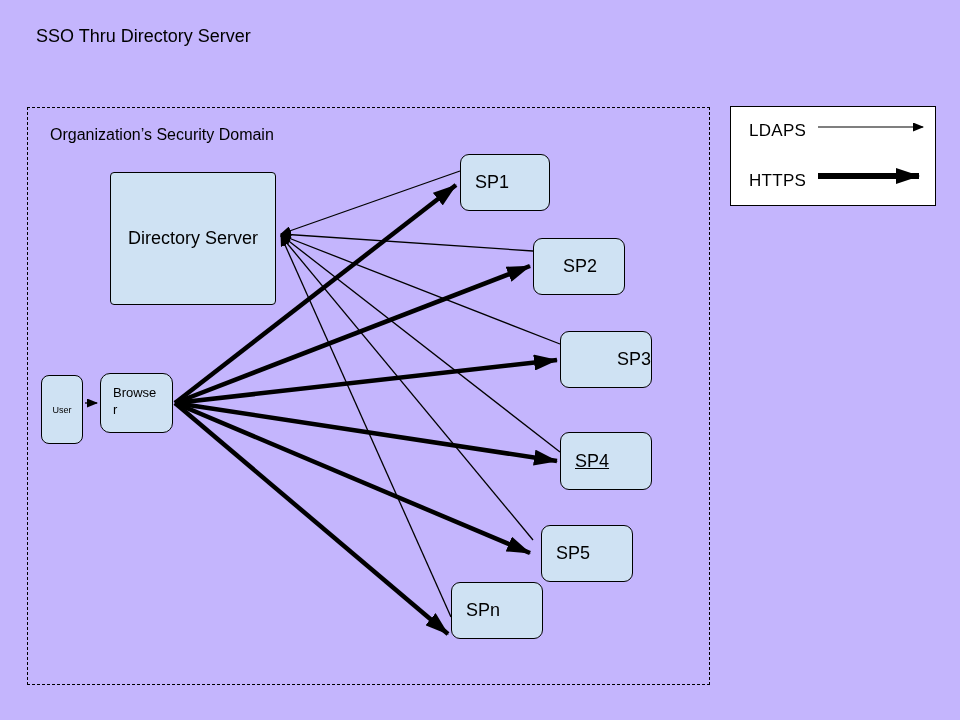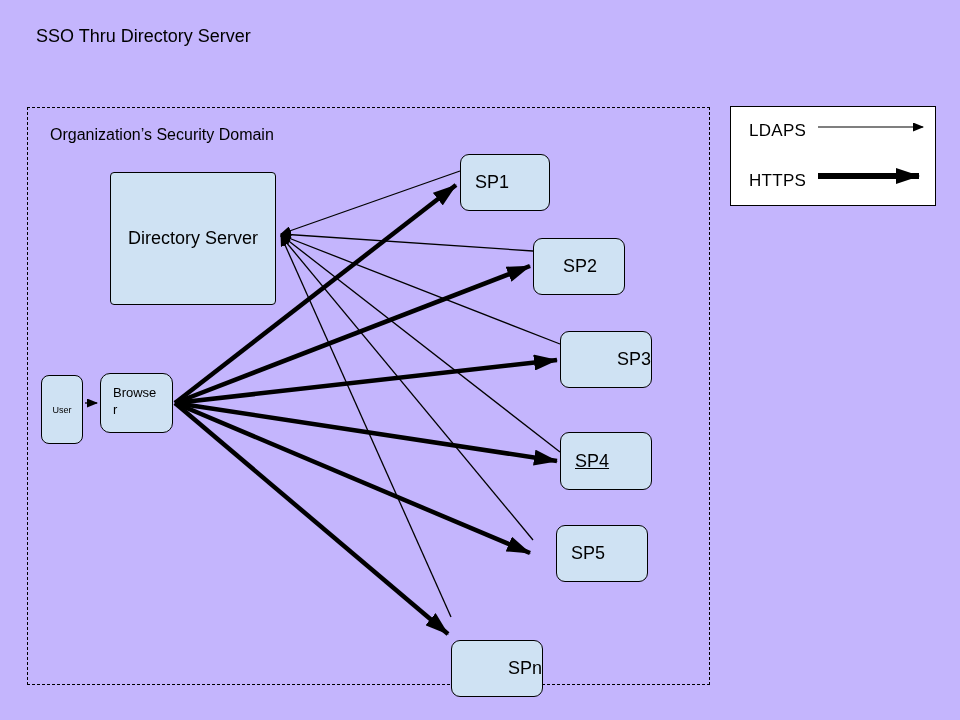--- a/index.html
+++ b/index.html
@@ -90,22 +90,22 @@
   .node.sp {
     width: 92px; height: 57px;
     border-radius: 9px;
     padding-left: 14px;
     font-size: 18px;
   }
   .node.sp1 { left: 460px; top: 154px; width: 90px; }
   .node.sp2 { left: 533px; top: 238px; padding-left: 29px; }
   .node.sp3 { left: 560px; top: 331px; justify-content: flex-end; }
   .node.sp4 { left: 560px; top: 432px; height: 58px; text-decoration: underline; }
-  .node.sp5 { left: 556px; top: 525px; }
-  .node.spn { left: 451px; top: 640px; justify-content: flex-end; }
+  .node.sp5 { left: 541px; top: 525px; }
+  .node.spn { left: 451px; top: 582px; }
 
   .overlay {
     position: absolute;
     left: 0; top: 0;
     width: 960px; height: 720px;
     pointer-events: none;
   }
   .edge-thin  { stroke: #000000; stroke-width: 1.3; fill: none; }
   .edge-thick { stroke: #000000; stroke-width: 4.5; fill: none; }
   .legend-line-thin  { stroke: #000000; stroke-width: 1.2; fill: none; }

